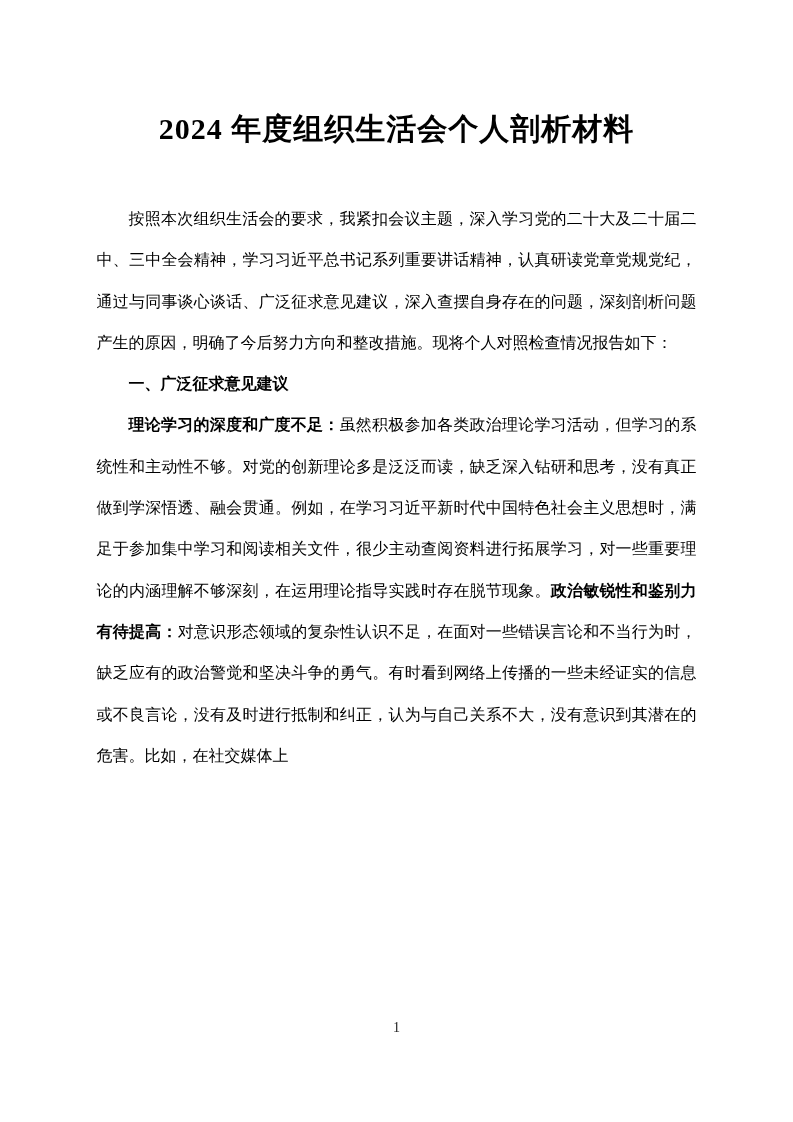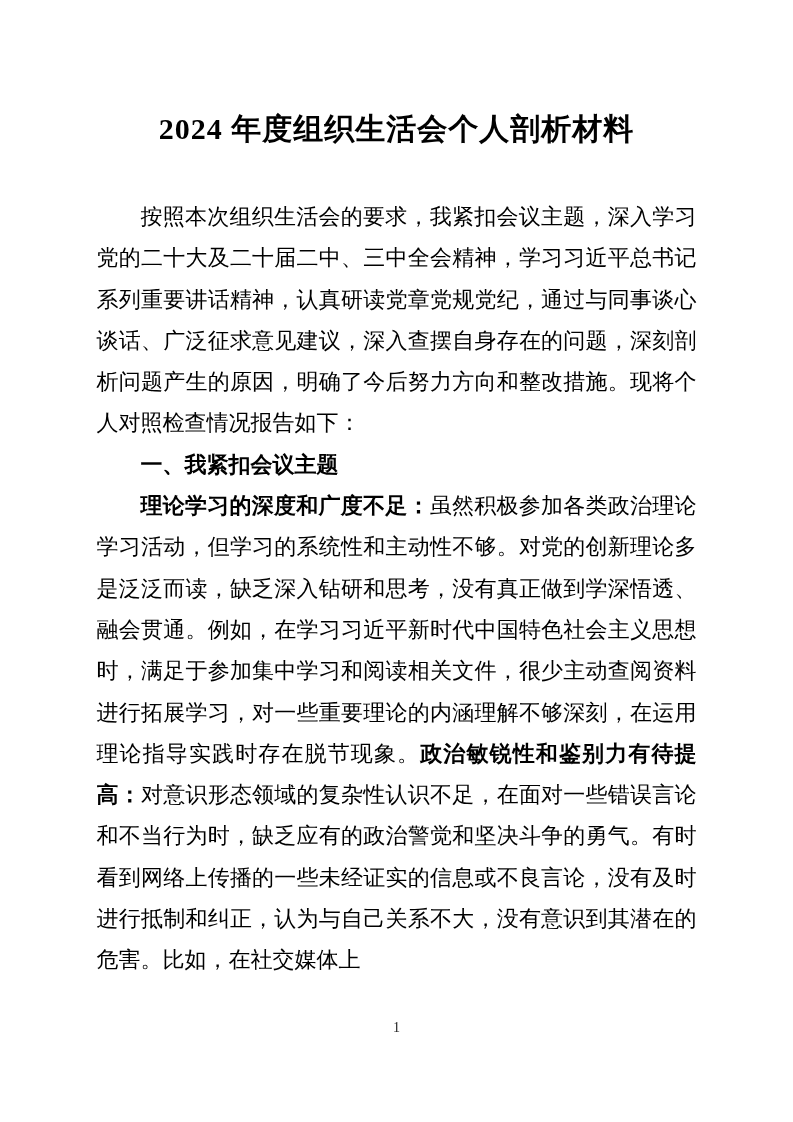--- a/index.html
+++ b/index.html
@@ -22,24 +22,24 @@
     text-align: center;
     font-size: 30px;
     line-height: 46px;
     font-weight: 700;
     letter-spacing: 1px;
     font-family: "Liberation Serif", "DejaVu Serif", serif;
   }
   .doc-body {
     width: 600px;
     margin: 46px auto 0 auto;
-    font-size: 22px;
+    font-size: 16px;
     line-height: 41.3px;
     text-align: justify;
-    font-family: Liberation Mono, monospace;
+    font-family: Liberation Serif, serif;
   }
   .para {
     margin: 0;
     padding: 0;
     text-indent: 2em;
   }
   .para.heading1,
   .para.heading2 {
     font-weight: 700;
   }
@@ -58,18 +58,18 @@
   }
 </style>
 </head>
 <body>
 
 <div class="page">
   <h1 class="doc-title">2024 年度组织生活会个人剖析材料</h1>
 
   <div class="doc-body" id="doc-body">
       <p class="para body"><span class="seg">按照本次组织生活会的要求，我紧扣会议主题，深入学习党的二十大及二十届二中、三中全会精神，学习习近平总书记系列重要讲话精神，认真研读党章党规党纪，通过与同事谈心谈话、广泛征求意见建议，深入查摆自身存在的问题，深刻剖析问题产生的原因，明确了今后努力方向和整改措施。现将个人对照检查情况报告如下：</span></p>
-      <p class="para heading1"><span class="seg b">一、我紧扣会议主题</span></p>
+      <p class="para heading1"><span class="seg b">一、广泛征求意见建议</span></p>
       <p class="para body"><span class="seg b">理论学习的深度和广度不足：</span><span class="seg">虽然积极参加各类政治理论学习活动，但学习的系统性和主动性不够。对党的创新理论多是泛泛而读，缺乏深入钻研和思考，没有真正做到学深悟透、融会贯通。例如，在学习习近平新时代中国特色社会主义思想时，满足于参加集中学习和阅读相关文件，很少主动查阅资料进行拓展学习，对一些重要理论的内涵理解不够深刻，在运用理论指导实践时存在脱节现象。</span><span class="seg b">政治敏锐性和鉴别力有待提高：</span><span class="seg">对意识形态领域的复杂性认识不足，在面对一些错误言论和不当行为时，缺乏应有的政治警觉和坚决斗争的勇气。有时看到网络上传播的一些未经证实的信息或不良言论，没有及时进行抵制和纠正，认为与自己关系不大，没有意识到其潜在的危害。比如，在社交媒体上</span></p>
     </div>
 
   <div class="page-number">1</div>
 </div>
 
 </body></html>

